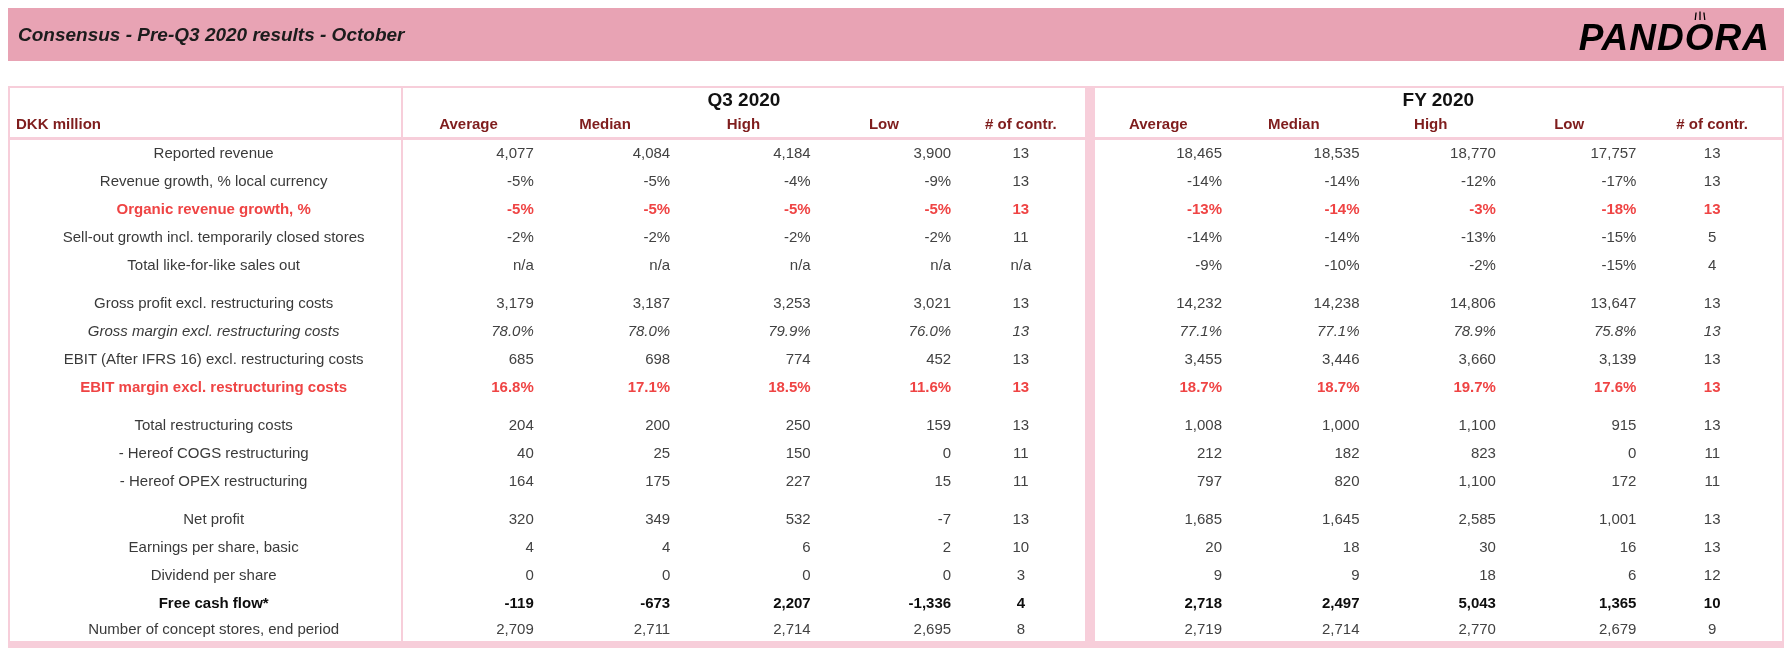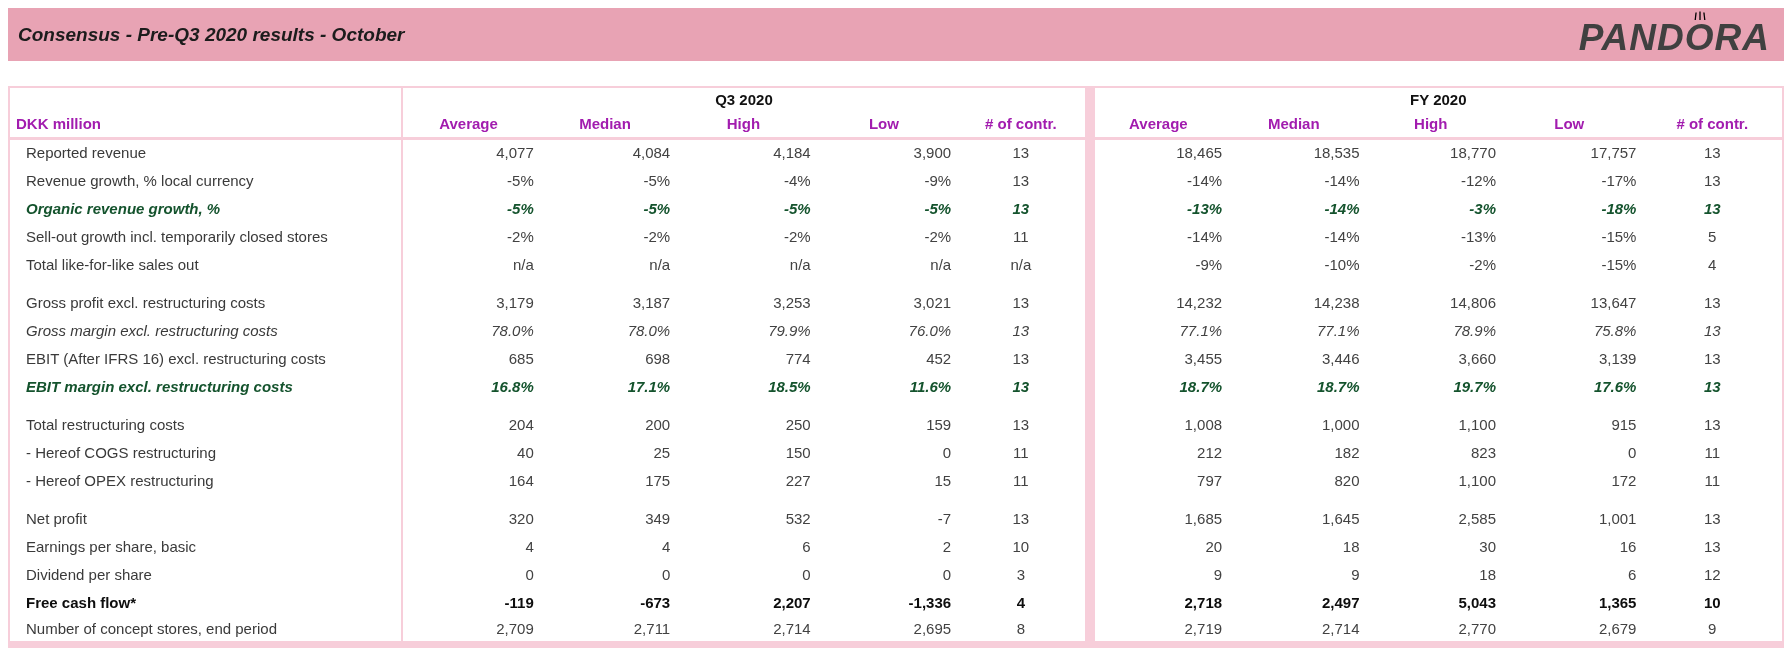--- a/index.html
+++ b/index.html
@@ -16,47 +16,47 @@
   }
   .page{padding:8px 8px 0 8px;}
   .titlebar{
     height:53px;background:var(--bar);
     display:flex;align-items:center;justify-content:space-between;
     padding:0 14px 0 10px;
     font-style:italic;
   }
   .page-title{font-weight:bold;font-size:19px;color:var(--textdark);}
   .logo{
-    font-weight:bold;font-size:37px;color:#404040;letter-spacing:1px;
+    font-weight:bold;font-size:37px;color:#000000;letter-spacing:1px;
     line-height:1;display:flex;align-items:flex-end;padding-top:6px;
   }
   .o-wrap{position:relative;display:inline-block;}
   .crown-icon{position:absolute;top:-8px;left:50%;transform:translateX(-50%);}
   table.consensus{
     margin-top:25px;width:1776px;table-layout:fixed;border-collapse:collapse;
     border:2px solid var(--line);border-bottom:7px solid var(--line);
   }
   th,td{padding:0;margin:0;overflow:hidden;white-space:nowrap;}
-  .grouphead th{height:24px;font-size:15px;font-weight:bold;color:#111;}
+  .grouphead th{height:24px;font-size:19px;font-weight:bold;color:#111;}
   .grouphead th.group{text-align:center;}
-  .colhead th{height:27px;font-size:15px;font-weight:bold;color:#a21caf;border-bottom:3px solid var(--line);}
+  .colhead th{height:27px;font-size:15px;font-weight:bold;color:#7f1d1d;border-bottom:3px solid var(--line);}
   .colhead th.num{text-align:center;padding-right:6px;}
   .colhead th.contr{text-align:center;}
   .colhead th.label{text-align:left;padding-left:6px;}
   .label{border-right:2px solid var(--line);}
   td.div,th.div{background:var(--line);}
   tr.row{height:28px;}
   tr.spacer{height:10px;}
   tr.row td{font-size:15px;color:var(--textbody);}
-  tr.row td.label{text-align:left;padding-left:16px;color:#3A3A3A;}
+  tr.row td.label{text-align:center;padding-left:16px;color:#3A3A3A;}
   tr.row td.num{text-align:right;padding-right:6px;}
   tr.row td.contr{text-align:center;}
   tr.row.italic td{font-style:italic;}
   tr.row.bold td{font-weight:bold;color:#0D0D0D;}
-  tr.row.bold-italic td{font-weight:bold;font-style:italic;color:#14532d;}
+  tr.row.bold-italic td{font-weight:bold;color:#ef4444;}
 </style>
 </head>
 <body>
 
 <div class="page">
 
   <div class="titlebar">
     <div class="page-title">Consensus - Pre-Q3 2020 results - October</div>
     <div class="logo">
       <span>PAND</span>

